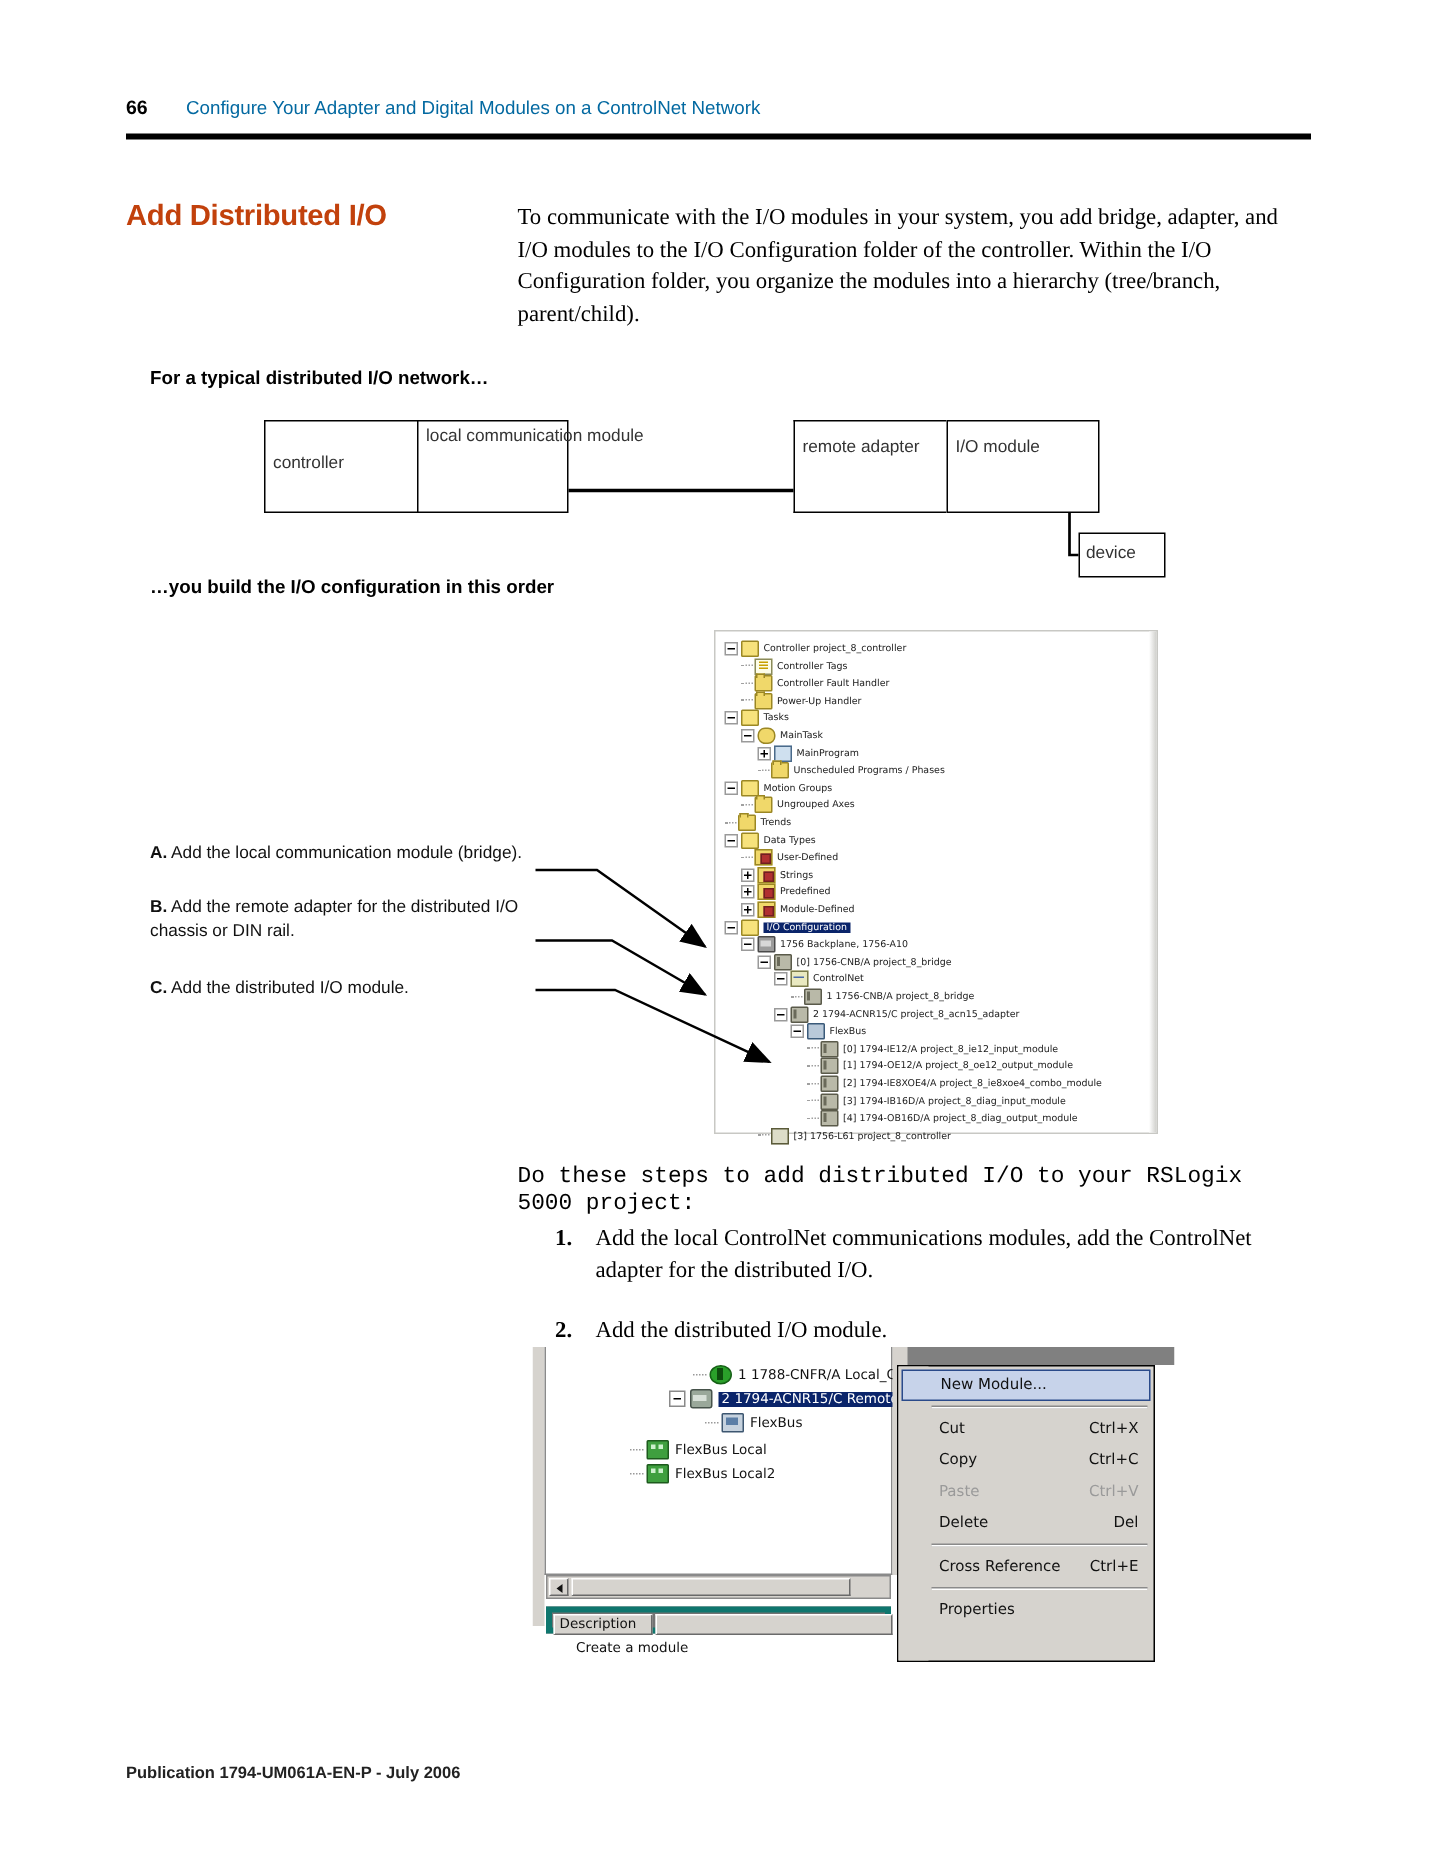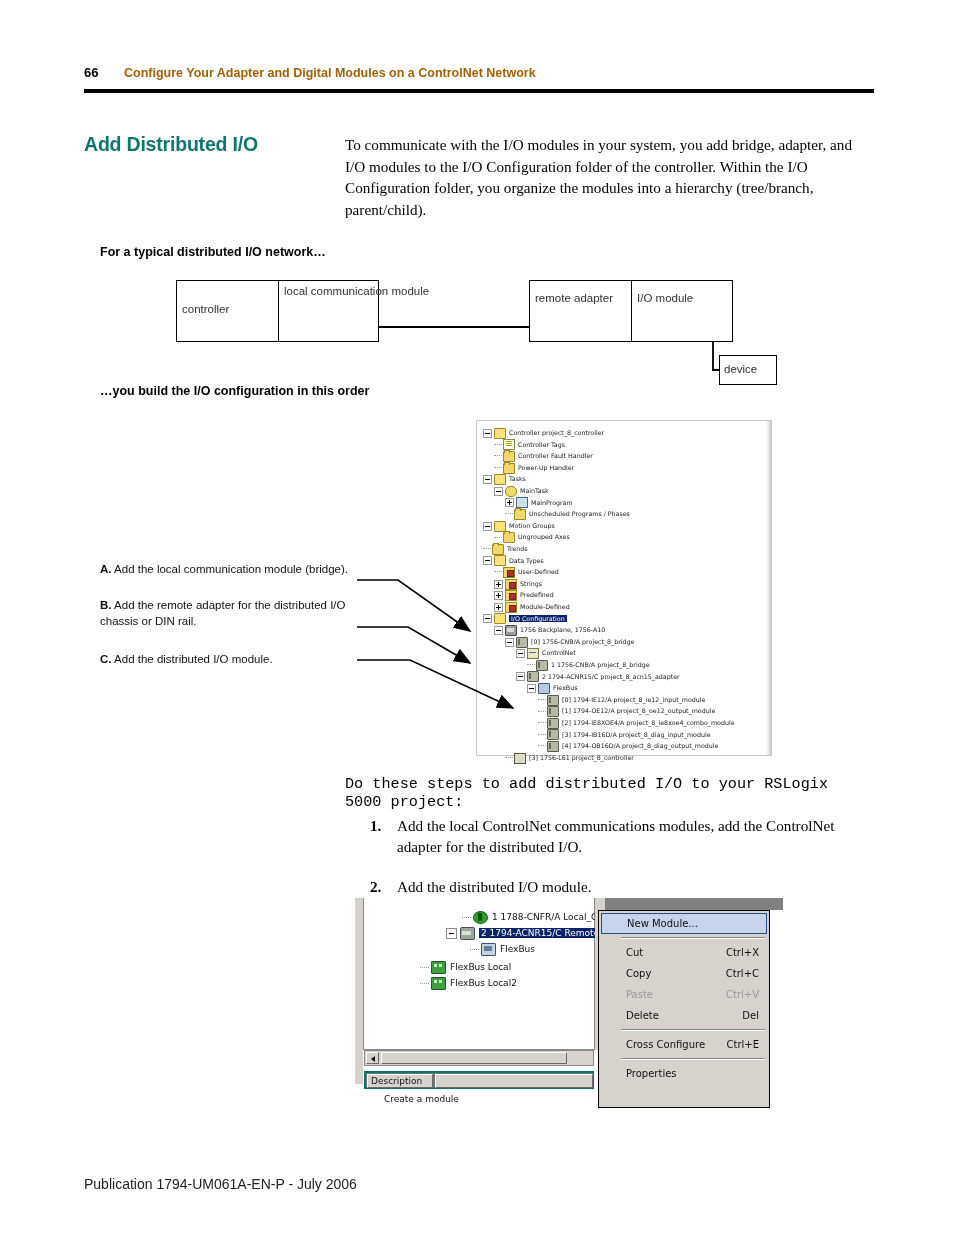--- a/index.html
+++ b/index.html
@@ -6,27 +6,27 @@
   body{
     width:954px;height:1235px;background:#ffffff;
     font-family:"Liberation Sans",sans-serif;
     position:relative;overflow:hidden;
   }
   .pg{position:absolute;top:0;left:0;width:954px;height:1235px;}
 
   
   .hdr{position:absolute;left:84px;top:63px;width:790px;}
   .hdr-num{font-weight:bold;font-size:13px;color:#000;display:inline-block;width:40px;}
-  .hdr-txt{font-size:12.5px;color:#a16207;font-weight:bold;}
+  .hdr-txt{font-size:12.5px;color:#0369a1;}
   .hdr-rule{position:absolute;left:84px;top:89px;width:790px;height:4px;background:#000;}
 
   
   .sect-title{
     position:absolute;left:84px;top:133px;width:250px;
-    font-size:19.5px;font-weight:bold;color:#0f766e;letter-spacing:-0.2px;
+    font-size:19.5px;font-weight:bold;color:#c2410c;letter-spacing:-0.2px;
   }
   .intro{
     position:absolute;left:345px;top:134px;width:520px;
     font-family:"Liberation Serif",serif;font-size:15.2px;color:#000;line-height:21.6px;
   }
 
   
   .subhead{
     position:absolute;font-size:12.5px;font-weight:bold;color:#000;
   }
@@ -178,21 +178,21 @@
   #menu-shot .hscroll .leftarrow:after{
     content:"";position:absolute;left:4px;top:3px;border-top:3px solid transparent;
     border-bottom:3px solid transparent;border-right:4px solid #111;
   }
   #menu-shot .hscroll .thumb{
     position:absolute;left:16px;top:1px;width:186px;height:12px;background:#d6d3ce;
     border:1px solid #fff;border-right-color:#6a6a6a;border-bottom-color:#6a6a6a;box-sizing:border-box;
   }
   #menu-shot .descbar{
     position:absolute;left:9px;top:173px;width:230px;height:18px;background:#737373;
-    border:2px solid #0f766e;box-sizing:border-box;
+    border:4px solid #0f766e;box-sizing:border-box;
   }
   #menu-shot .descbar .cell1{
     position:absolute;left:1px;top:1px;width:66px;height:14px;background:#d6d3ce;
     border:1px solid #fff;border-right-color:#6a6a6a;border-bottom-color:#6a6a6a;
     box-sizing:border-box;font-family:"DejaVu Sans",sans-serif;font-size:9px;
     line-height:13px;padding-left:3px;color:#111;
   }
   #menu-shot .descbar .cell2{
     position:absolute;left:69px;top:1px;width:158px;height:14px;background:#d6d3ce;
     border:1px solid #fff;border-right-color:#6a6a6a;border-bottom-color:#6a6a6a;box-sizing:border-box;
@@ -364,23 +364,23 @@
       <div id="ctxmenu">
         <div class="gutter"></div>
         <div id="ctx-items">
             <div class="mi hi"><span>New Module...</span></div>
             <div class="sep"></div>
             <div class="mi"><span>Cut</span><span class="acc">Ctrl+X</span></div>
             <div class="mi"><span>Copy</span><span class="acc">Ctrl+C</span></div>
             <div class="mi dis"><span>Paste</span><span class="acc">Ctrl+V</span></div>
             <div class="mi"><span>Delete</span><span class="acc">Del</span></div>
             <div class="sep"></div>
-            <div class="mi"><span>Cross Configure</span><span class="acc">Ctrl+E</span></div>
+            <div class="mi"><span>Cross Reference</span><span class="acc">Ctrl+E</span></div>
             <div class="sep"></div>
             <div class="mi"><span>Properties</span></div>
           </div>
       </div>
     </div>
   </div>
 
-  <div style="position:absolute;left:84px;top:1176px;font-size:14px;color:#222;">Publication 1794-UM061A-EN-P - July 2006</div>
+  <div style="position:absolute;left:84px;top:1176px;font-size:11px;color:#222;font-weight:bold;">Publication 1794-UM061A-EN-P - July 2006</div>
 
 </div>
 
 </body></html>

